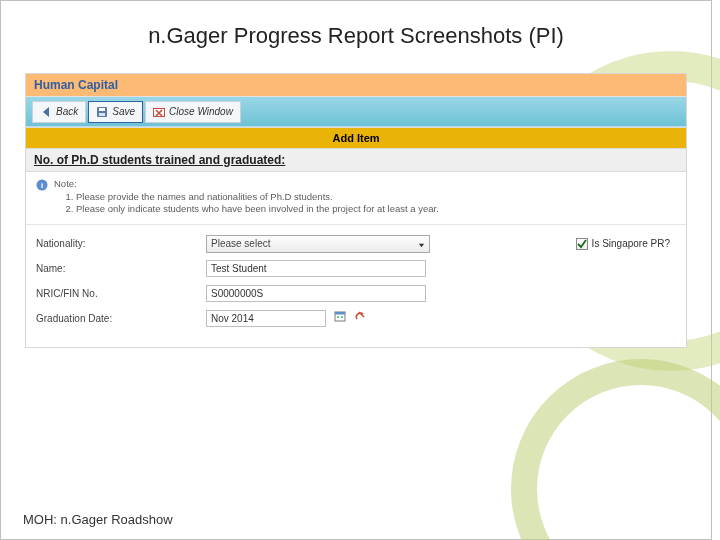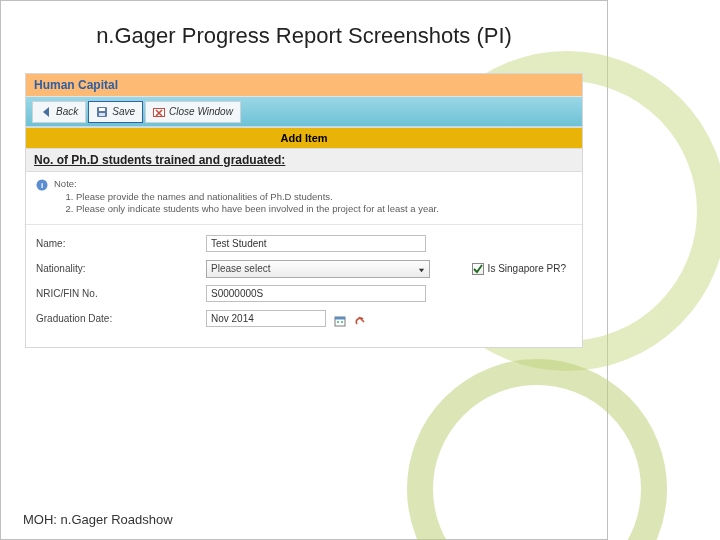--- a/index.html
+++ b/index.html
@@ -1,19 +1,19 @@
 <!DOCTYPE html>
 <html><head>
 <meta charset="utf-8">
 <style>
   * { box-sizing: border-box; margin: 0; padding: 0; }
   html, body { width: 720px; height: 540px; font-family: Arial, sans-serif; overflow: hidden; }
   .slide {
     position: relative;
-    width: 608px; height: 540px;
+    width: 712px; height: 540px;
     background: #fff;
     border: 1px solid #bfbfbf;
   }
   .bg-deco {
     position: absolute;
     right: -120px; top: 50px;
     width: 320px; height: 320px;
     border: 30px solid rgba(200,215,130,0.5);
     border-radius: 50%;
     pointer-events: none;
@@ -226,27 +226,20 @@
         <ol>
           <li>Please provide the names and nationalities of Ph.D students.</li>
           <li>Please only indicate students who have been involved in the project for at least a year.</li>
         </ol>
       </div>
     </div>
 
     <div class="form-area">
 
       <div class="form-row">
-        <div class="form-label">Name:</div>
-        <div class="form-field">
-          <input class="text-input" value="Test Student" style="">
-        </div>
-      </div>
-
-      <div class="form-row">
         <div class="form-label">Nationality:</div>
         <div class="form-field">
           <div class="select-box">
             <span>Please select</span>
             <span class="select-caret">
               <svg viewBox="0 0 8 8">
                   <path d="M1 2 L4 6 L7 2 Z" fill="#333"></path>
                 </svg>
             </span>
           </div>
@@ -255,29 +248,36 @@
           <span class="chk">
             <svg viewBox="0 0 10 10">
                 <path d="M1 5 L4 8 L9 1" stroke="#1e6b1e" stroke-width="1.8" fill="none"></path>
               </svg>
           </span>
           <span style="font-size:10px;color:#333">Is Singapore PR?</span>
         </div>
       </div>
 
       <div class="form-row">
+        <div class="form-label">Name:</div>
+        <div class="form-field">
+          <input class="text-input" value="Test Student" style="">
+        </div>
+      </div>
+
+      <div class="form-row">
         <div class="form-label">NRIC/FIN No.</div>
         <div class="form-field">
           <input class="text-input" value="S0000000S" style="">
         </div>
       </div>
 
       <div class="form-row">
         <div class="form-label">Graduation Date:</div>
-        <div class="form-field" style="display:flex;align-items:flex-end">
+        <div class="form-field" style="display:flex;align-items:flex-start">
           <input class="text-input" style="width: 120px;" value="Nov 2014">
           <span class="date-icons">
             <span class="icon">
               <svg viewBox="0 0 12 12">
                   <rect x="1" y="2" width="10" height="9" fill="#fff" stroke="#7a7a7a"></rect>
                   <rect x="1" y="2" width="10" height="2.5" fill="#5d8fc7"></rect>
                   <rect x="3" y="6" width="2" height="2" fill="#6c8"></rect>
                   <rect x="7" y="6" width="2" height="2" fill="#6c8"></rect>
                 </svg>
             </span>

